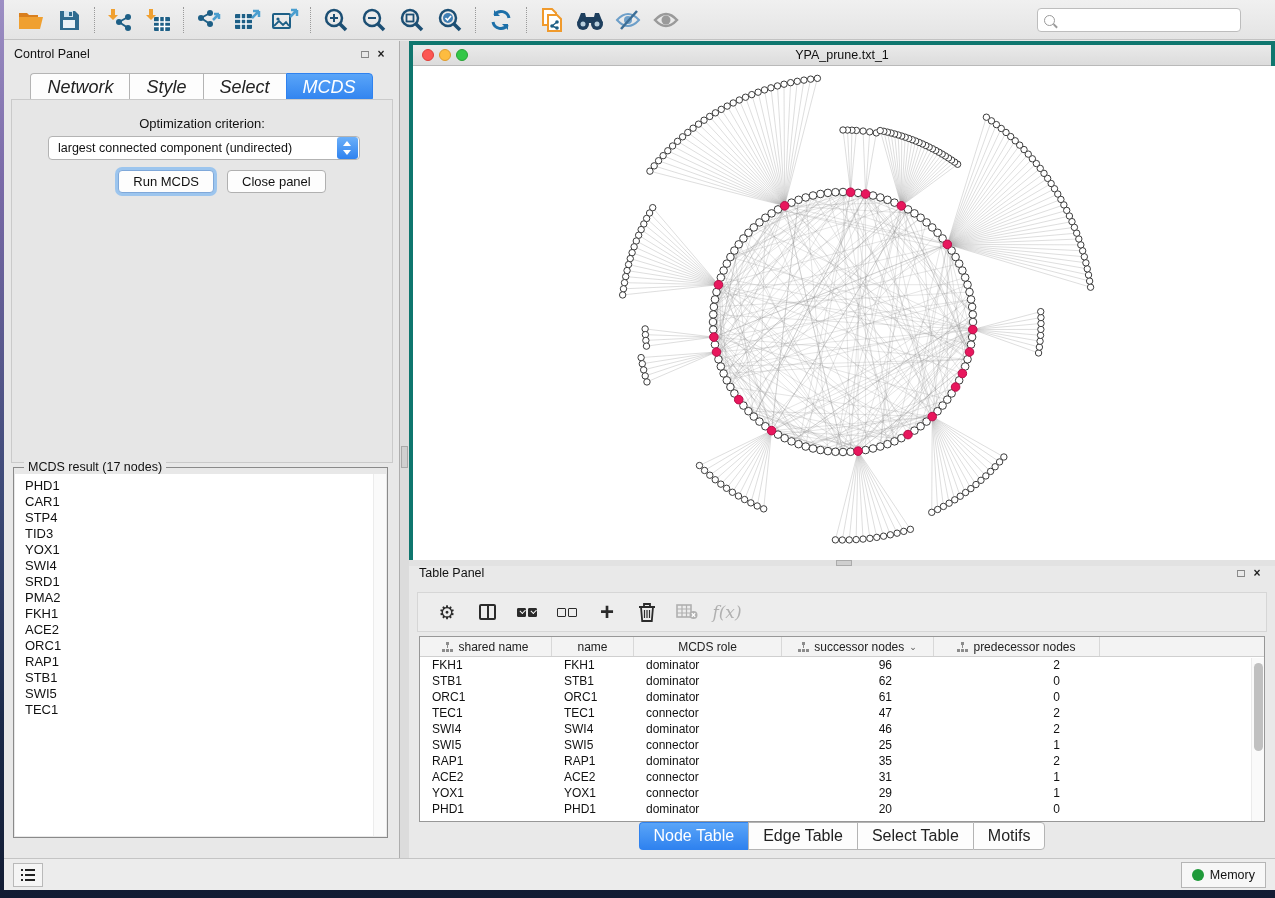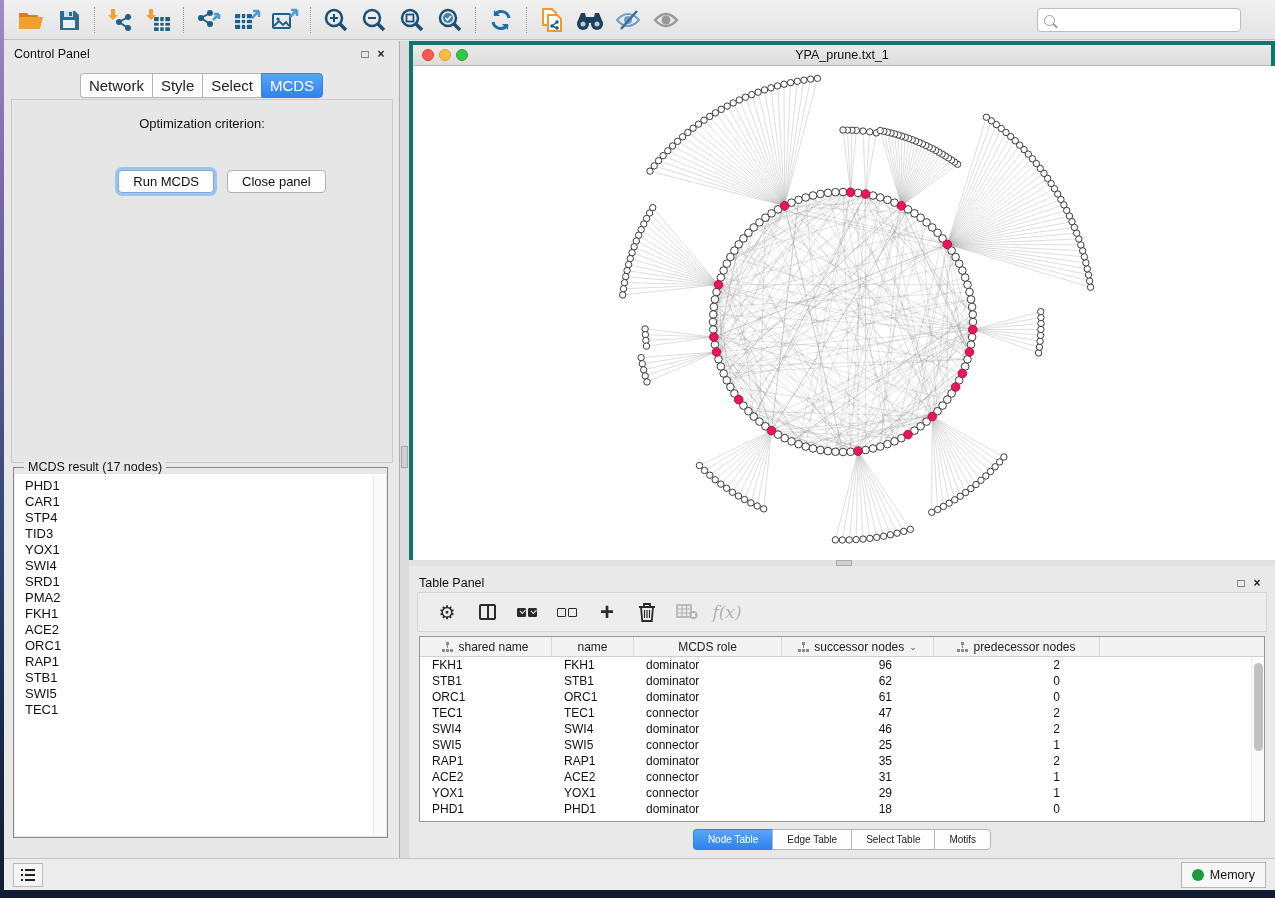--- a/index.html
+++ b/index.html
@@ -26,22 +26,22 @@
     right:-4px; bottom:-2px; transform:rotate(45deg); }
 
   
   .control-panel { position:absolute; left:0; top:41px; width:396px; height:817px;
     background:#e8e8e8; border-right:1px solid #aeaeae; }
   .panel-header { height:26px; display:flex; align-items:center; padding:0 10px; }
   .panel-title { font-size:12.5px; color:#111; }
   .panel-header .spacer { flex:1; }
   .win-btn { font-size:12px; color:#222; width:16px; text-align:center; cursor:default; }
   .ctab-bar { display:flex; justify-content:center; margin-top:6px; }
-  .ctab { font-size:15px; padding:3px 8px; background:#fdfdfd; border:1px solid #b4b4b4;
-    border-right:none; color:#222; cursor:default; }
+  .ctab { font-size:18px; padding:3px 16px; background:#fdfdfd; border:1px solid #b4b4b4;
+    border-right:none; color:#222; cursor:default;font-style:italic; }
   .ctab:first-child { border-radius:4px 0 0 4px; }
   .ctab:last-child { border-right:1px solid #b4b4b4; border-radius:0 4px 4px 0; }
   .ctab.active { background:linear-gradient(#5aa5f8,#2f82ef); color:#fff; border-color:#2f82ef; }
   .mcds-pane { position:absolute; left:7px; top:58px; width:382px; height:364px;
     background:#e6e6e6; border:1px solid #cacaca; }
   .opt-label { text-align:center; font-size:13px; color:#111; margin-top:16px; }
   .opt-select { position:absolute; left:36px; top:36px; width:312px; height:24px; background:#fff;
     border:1px solid #b3b3b3; border-radius:4px; display:flex; align-items:center; cursor:default; }
   .opt-select .val { flex:1; font-size:12.5px; padding-left:9px; color:#111; white-space:nowrap; }
   .stepper { width:21px; height:22px; margin-right:1px; border-radius:3px;
@@ -78,21 +78,21 @@
   .light.green { background:#33c748; border:1px solid #27a336; }
   .net-title { font-size:12.5px; color:#111; }
   .net-canvas { position:absolute; left:0; top:21px; width:864px; height:496px; background:#fff; }
 
   .hsplit { position:absolute; left:405px; top:560px; width:866px; height:6px; background:#e2e2e2; }
   .hsplit .handle { position:absolute; left:427px; top:0; width:16px; height:6px;
     background:#cfcfcf; border:1px solid #ababab; }
 
   
   .table-panel { position:absolute; left:405px; top:566px; width:866px; height:292px; background:#e9e9e9; }
-  .tp-header { height:24px; display:flex; align-items:flex-end; padding:0 10px; }
+  .tp-header { height:24px; display:flex; align-items:flex-start; padding:0 10px; }
   .tp-toolbar { margin:2px 8px 0 8px; height:40px; background:#ededed; border:1px solid #d6d6d6;
     display:flex; align-items:center; gap:10px; padding-left:14px; }
   .tt-icon { width:30px; height:28px; display:flex; align-items:center; justify-content:center; color:#2b2b2b; cursor:default; }
   .tt-icon.disabled { color:#b0b0b0; }
   .gear-glyph { font-size:19px; line-height:1; }
   .split-glyph { width:17px; height:16px; border:2px solid #2b2b2b; border-radius:2px; position:relative; }
   .split-glyph:after { content:""; position:absolute; left:6px; top:0; width:2px; height:12px; background:#2b2b2b; }
   .cb { display:inline-block; width:9px; height:9px; border:1.5px solid #2b2b2b; border-radius:1px; margin:0 1px; position:relative; }
   .cb.checked { background:#2b2b2b; }
   .cb.checked:after { content:""; position:absolute; left:1.5px; top:0.5px; width:4px; height:2.5px;
@@ -116,21 +116,21 @@
   .c0 { width:132px; padding-left:12px; }
   .c1 { width:82px;  padding-left:12px; }
   .c2 { width:148px; padding-left:12px; }
   .c3 { width:152px; text-align:right; padding-right:42px; }
   .c4 { width:166px; text-align:right; padding-right:40px; }
   .h0{width:132px}.h1{width:82px}.h2{width:148px}.h3{width:152px}.h4{width:166px}
   .nt-scroll { position:absolute; right:0; top:21px; width:13px; bottom:0; background:#fafafa; border-left:1px solid #ebebeb; }
   .nt-thumb { position:absolute; left:2px; top:5px; width:9px; height:88px; background:#c0c0c0; border-radius:5px; }
 
   .tp-tabs { position:absolute; left:0; bottom:8px; width:100%; display:flex; justify-content:center; }
-  .tp-tab { font-size:10px; padding:4px 14px; background:#fdfdfd; border:1px solid #b4b4b4; border-right:none; color:#222; cursor:default; }
+  .tp-tab { font-size:16px; padding:4px 14px; background:#fdfdfd; border:1px solid #b4b4b4; border-right:none; color:#222; cursor:default; }
   .tp-tab:first-child { border-radius:4px 0 0 4px; }
   .tp-tab:last-child { border-right:1px solid #b4b4b4; border-radius:0 4px 4px 0; }
   .tp-tab.active { background:linear-gradient(#5aa5f8,#2f82ef); color:#fff; border-color:#2f82ef; }
 
   
   .status-bar { position:absolute; left:0; bottom:0; width:100%; height:32px;
     background:#ececec; border-top:1px solid #c4c4c4; }
   .list-btn { position:absolute; left:9px; top:4px; width:30px; height:24px; background:#f5f5f5;
     border:1px solid #b9b9b9; display:flex; align-items:center; justify-content:center; cursor:default; }
   .list-glyph { width:14px; height:12px; position:relative; }
@@ -298,20 +298,27 @@
     </div>
     <div class="ctab-bar">
       <span class="ctab">Network</span>
       <span class="ctab">Style</span>
       <span class="ctab">Select</span>
       <span class="ctab active">MCDS</span>
     </div>
 
     <div class="mcds-pane">
       <div class="opt-label">Optimization criterion:</div>
+      <div class="opt-select">
+        <span class="val">largest connected component (undirected)</span>
+        <span class="stepper">
+            <i class="up"></i>
+            <i class="dn"></i>
+          </span>
+      </div>
       <div class="btn-row">
         <span class="pbtn focused">Run MCDS</span>
         <span class="pbtn">Close panel</span>
       </div>
     </div>
 
     <div class="result-group">
       <span class="result-title">MCDS result (17 nodes)</span>
       <div class="result-list" id="result-list">
           <div class="result-item">PHD1</div>
@@ -1195,21 +1202,21 @@
             <span class="nt-cell c0">YOX1</span>
             <span class="nt-cell c1">YOX1</span>
             <span class="nt-cell c2">connector</span>
             <span class="nt-cell c3">29</span>
             <span class="nt-cell c4">1</span>
           </div>
           <div class="nt-row">
             <span class="nt-cell c0">PHD1</span>
             <span class="nt-cell c1">PHD1</span>
             <span class="nt-cell c2">dominator</span>
-            <span class="nt-cell c3">18</span>
+            <span class="nt-cell c3">20</span>
             <span class="nt-cell c4">0</span>
           </div>
         </div>
       <div class="nt-scroll">
           <span class="nt-thumb"></span>
         </div>
     </div>
 
     <div class="tp-tabs">
       <span class="tp-tab active">Node Table</span>

